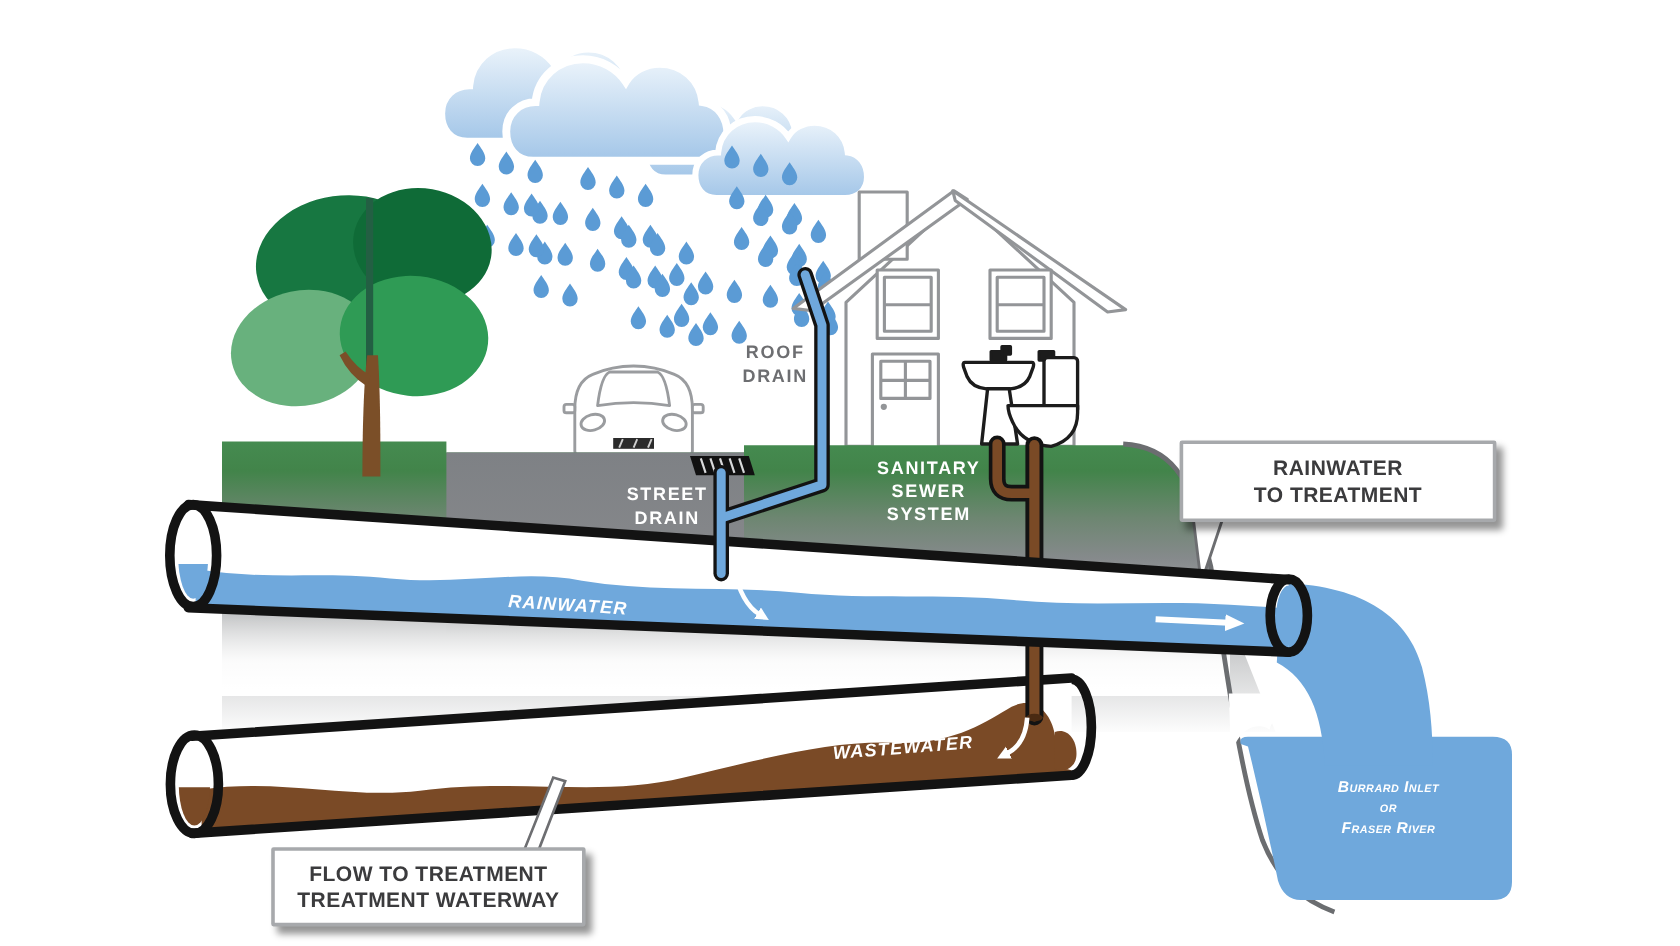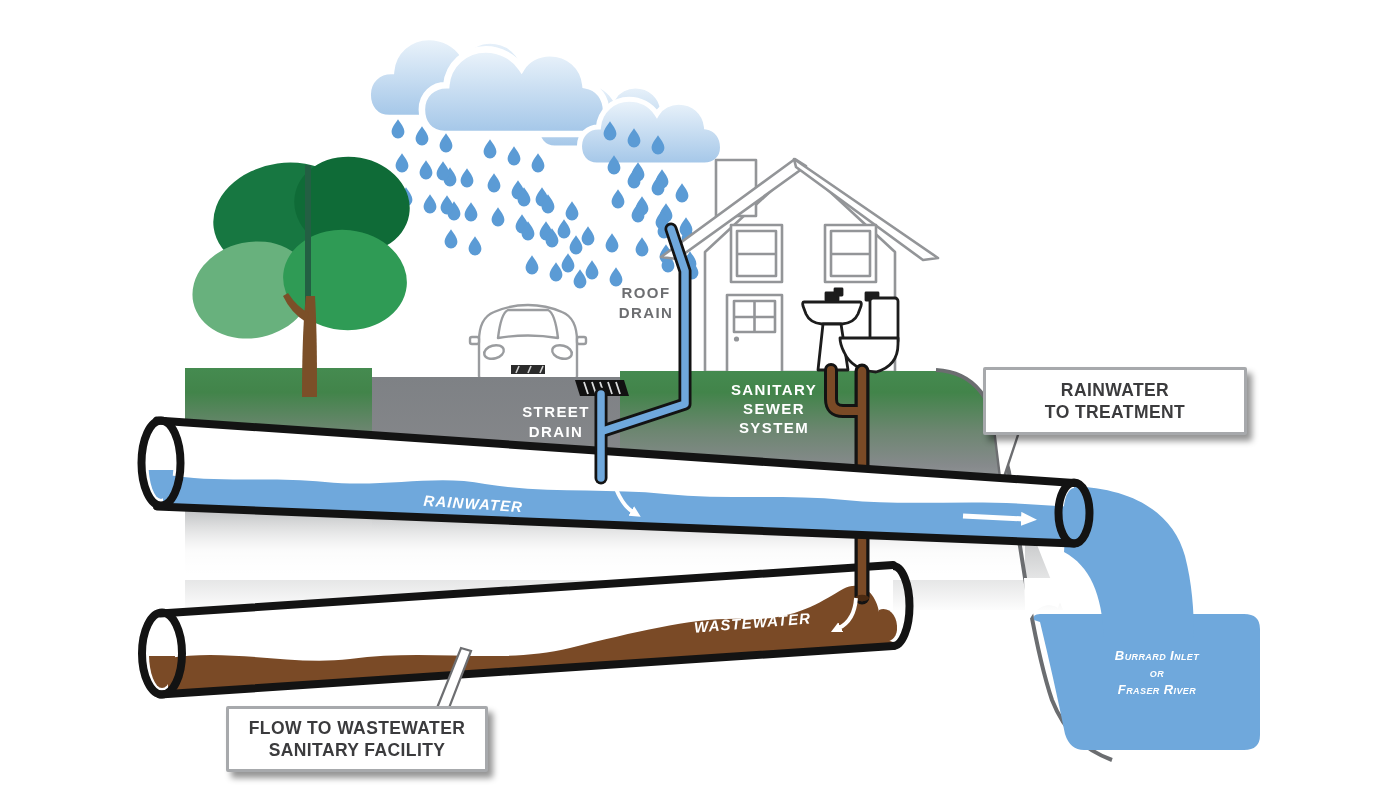--- a/index.html
+++ b/index.html
@@ -290,17 +290,17 @@
   <path d="M963,516 L1024,519" fill="none" stroke="#ffffff" stroke-width="5" marker-end="url(#ah)"></path>
 
   <polygon points="437,708 449,708 471,651 461,648" fill="#ffffff" stroke="#6d6e71" stroke-width="2.2"></polygon>
 </svg>
 
 <div class="callout" style="left:983px;top:367px;width:258px;height:62px;">
   <div>RAINWATER</div>
   <div>TO TREATMENT</div>
 </div>
 <div class="callout" style="left:226px;top:706px;width:256px;height:60px;">
-  <div>FLOW TO WASTEWATER</div>
-  <div>SANITARY FACILITY</div>
+  <div>FLOW TO TREATMENT</div>
+  <div>TREATMENT WATERWAY</div>
 </div>
 
 </div>
 
 </body></html>

